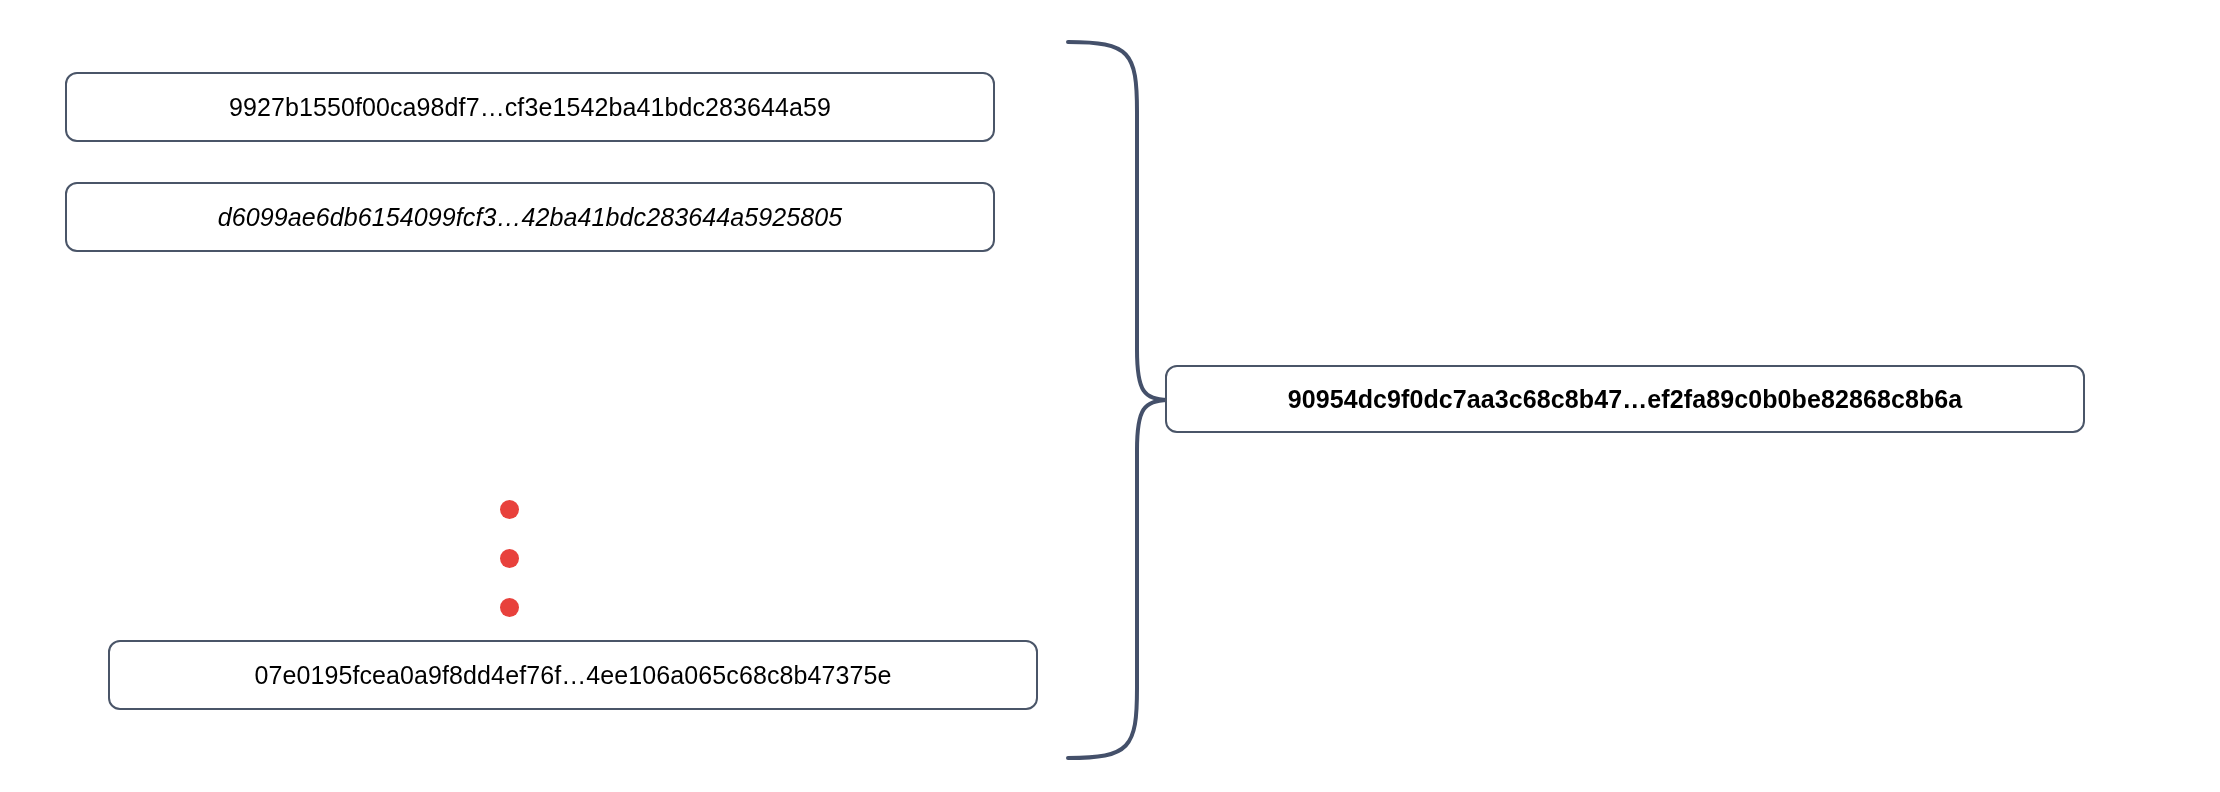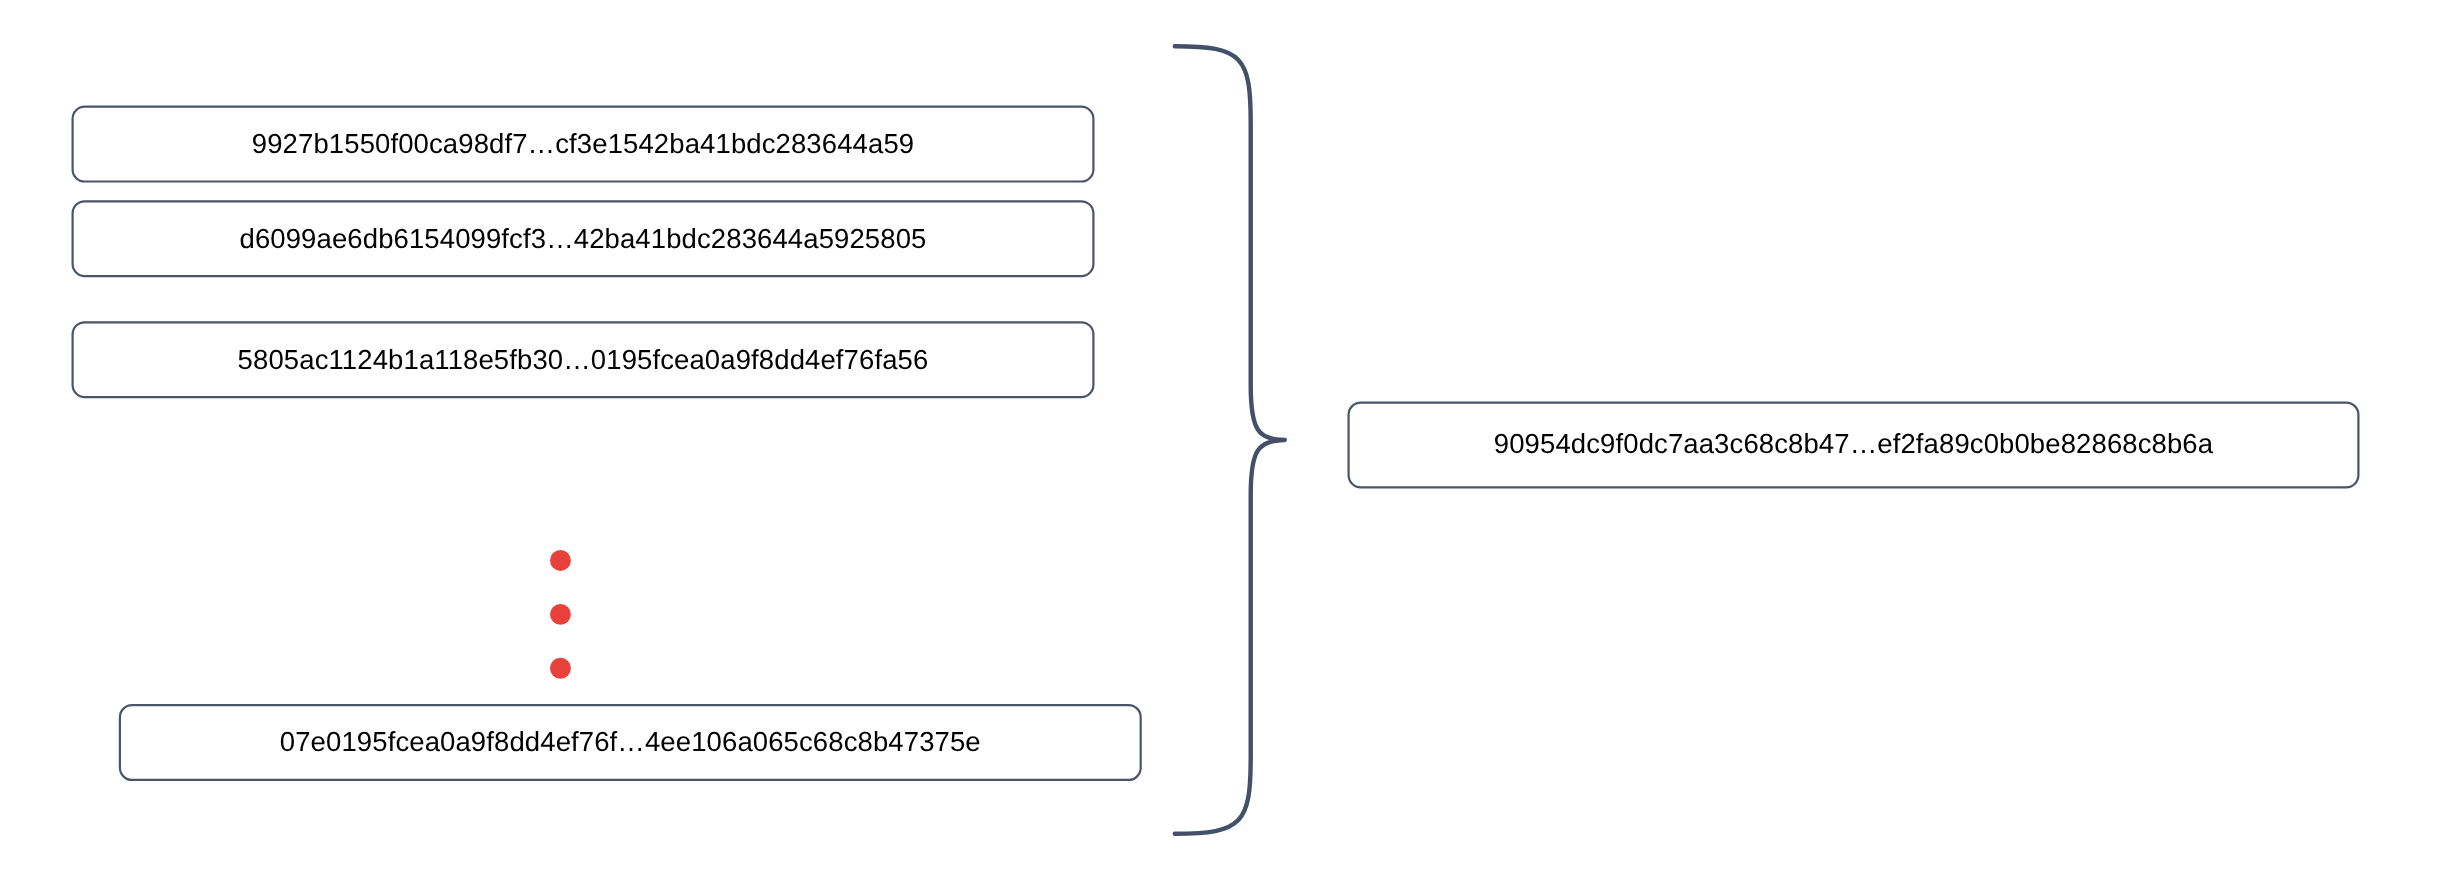--- a/index.html
+++ b/index.html
@@ -39,31 +39,32 @@
     letter-spacing: 0.1px;
     white-space: nowrap;
   }
 
   .input-box {
     left: 65px;
     width: 930px;
     height: 70px;
   }
 
-  .input-box.b0 { top: 72px; margin-top: 24px; }
-  .input-box.b1 { top: 182px; }
+  .input-box.b0 { top: 72px; }
+  .input-box.b1 { top: 182px; font-style: italic; }
   .input-box.b2 { top: 292px; }
   .input-box.b3 { top: 402px; }
   .input-box.b4 { top: 640px; margin-left: 43px; }
 
   .output-box {
-    left: 1225px;
+    left: 1165px;
     top: 365px;
     width: 920px;
-    height: 79px;
+    height: 68px;
+    font-weight: bold;
   }
 
   
   .ellipsis-group {
     position: absolute;
     left: 500px;
     top: 500px;
     width: 20px;
     height: 120px;
   }
@@ -99,23 +100,20 @@
 <div id="canvas">
 
   <div class="hash-box input-box b0">
     <span>9927b1550f00ca98df7…cf3e1542ba41bdc283644a59</span>
   </div>
 
   <div class="hash-box input-box b1">
     <span>d6099ae6db6154099fcf3…42ba41bdc283644a5925805</span>
   </div>
 
-  <div class="hash-box input-box b2">
-    <span>5805ac1124b1a118e5fb30…0195fcea0a9f8dd4ef76fa56</span>
-  </div>
 
 
   <div class="hash-box input-box b4">
     <span>07e0195fcea0a9f8dd4ef76f…4ee106a065c68c8b47375e</span>
   </div>
 
   <div class="ellipsis-group">
     <span class="ellipsis-dot d0"></span>
     <span class="ellipsis-dot d1"></span>
     <span class="ellipsis-dot d2"></span>

